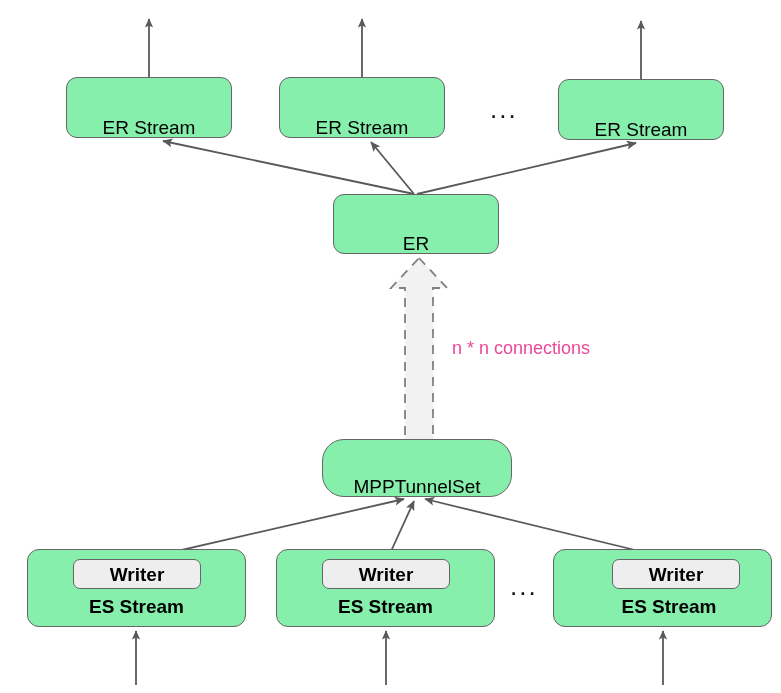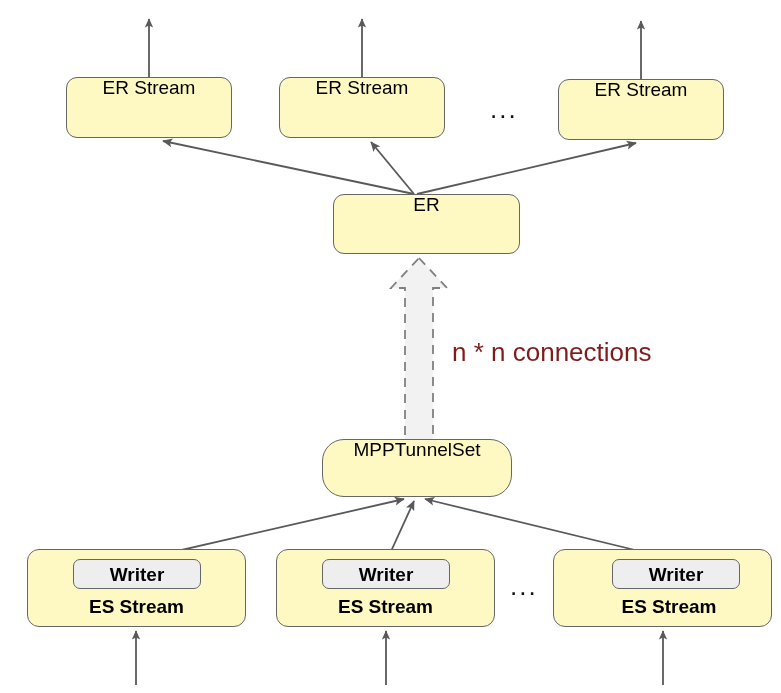--- a/index.html
+++ b/index.html
@@ -20,25 +20,25 @@
   #edges-layer {
     position: absolute;
     left: 0;
     top: 0;
     width: 781px;
     height: 693px;
   }
   .node {
     position: absolute;
     box-sizing: border-box;
-    background: #fef9c3;
+    background: #86efac;
     border: 1.6px solid #666666;
     border-radius: 10px;
     display: flex;
-    align-items: flex-start;
+    align-items: flex-end;
     justify-content: center;
     color: #000000;
     font-size: 19px;
     line-height: 1;
     white-space: nowrap;
   }
   .node-er-stream { border-radius: 11px; }
   .node-er { border-radius: 11px; }
   .node-mpp { border-radius: 22px; }
   .node-es-stream {
@@ -71,22 +71,22 @@
   .ellipsis {
     position: absolute;
     font-size: 26px;
     letter-spacing: 2px;
     color: #111111;
     line-height: 1;
     white-space: nowrap;
   }
   .edge-label {
     position: absolute;
-    font-size: 26px;
-    color: #7f1d1d;
+    font-size: 18px;
+    color: #ec4899;
     white-space: nowrap;
     line-height: 1;
   }
 </style>
 </head>
 <body>
 
 <div id="diagram-root">
 
   <svg id="edges-layer" viewBox="0 0 781 693">
@@ -127,21 +127,21 @@
   <div class="node node-er-stream" style="left:279px; top:77px; width:166px; height:61px;">
     <span>ER Stream</span>
   </div>
 
   <div class="ellipsis" style="left:490px; top:96px;">...</div>
 
   <div class="node node-er-stream" style="left:558px; top:79px; width:166px; height:61px;">
     <span>ER Stream</span>
   </div>
 
-  <div class="node node-er" style="left:333px; top:194px; width:187px; height:60px;">
+  <div class="node node-er" style="left:333px; top:194px; width:166px; height:60px;">
     <span>ER</span>
   </div>
 
   <div class="edge-label" style="left:452px; top:339px;">n * n connections</div>
 
   <div class="node node-mpp" style="left:322px; top:439px; width:190px; height:58px;">
     <span>MPPTunnelSet</span>
   </div>
 
   <div class="node node-es-stream" style="left:27px; top:549px; width:219px; height:78px;">

